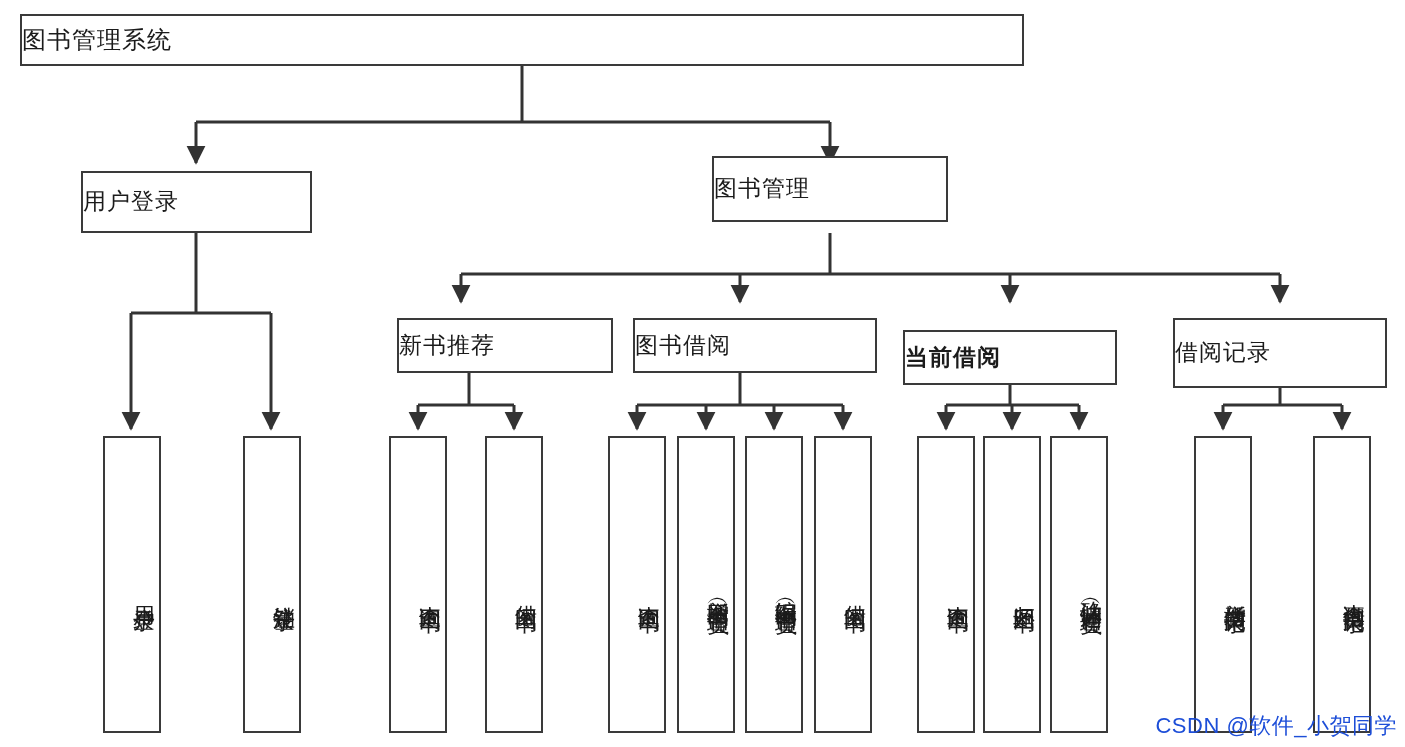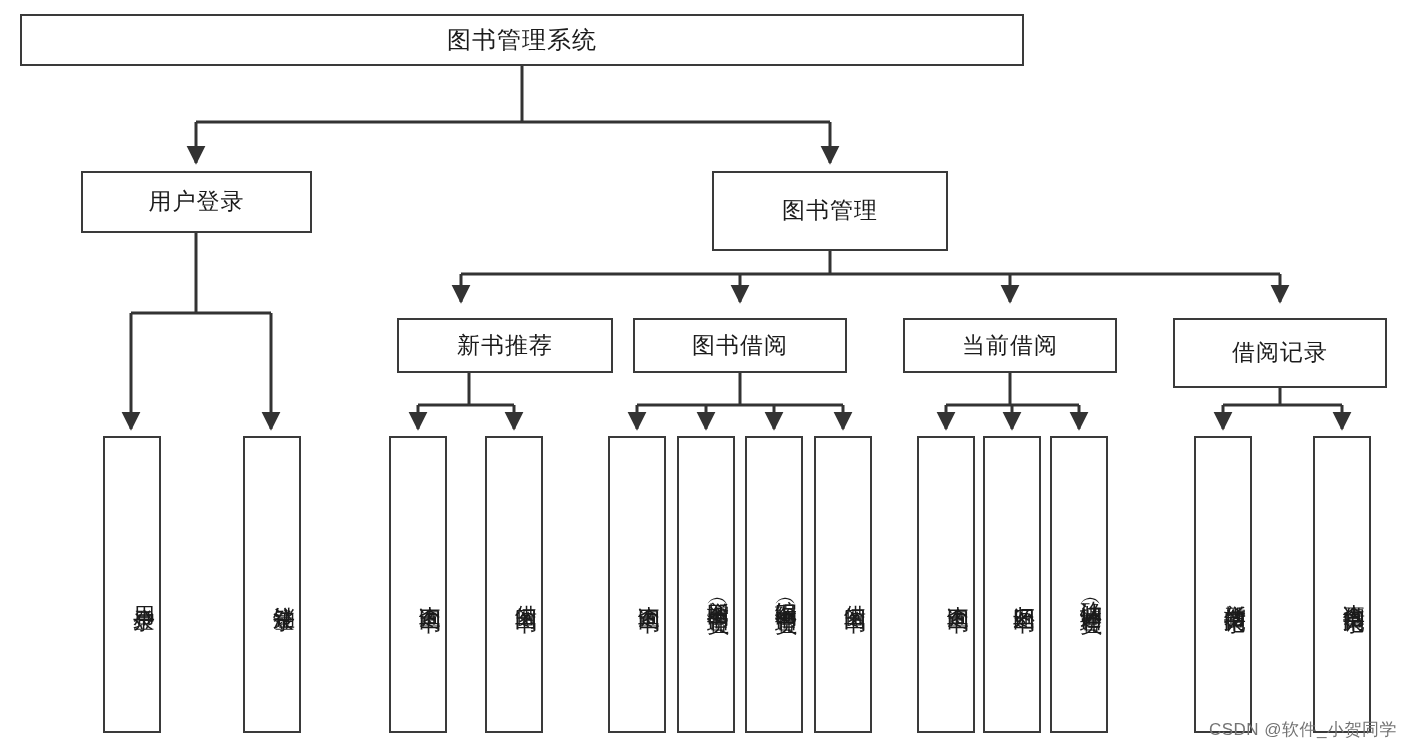--- a/index.html
+++ b/index.html
@@ -25,21 +25,20 @@
     height: 747px;
     pointer-events: none;
   }
   .node {
     position: absolute;
     box-sizing: border-box;
     border: 2px solid #3a3a3a;
     background: #ffffff;
     display: flex;
     align-items: center;
-    justify-content: center;
     color: #1b1b1b;
     text-align: center;
   }
   .node.horiz {
     font-size: 23px;
     line-height: 1.2;
     letter-spacing: 1px;
   }
   .node.root {
     font-size: 24px;
@@ -56,22 +55,22 @@
   }
   .node.vert .vtext {
     writing-mode: vertical-rl;
     text-orientation: upright;
     display: block;
   }
   .watermark {
     position: absolute;
     right: 8px;
     bottom: 6px;
-    font-size: 17px;
-    color: #737373;
+    font-size: 22px;
+    color: #1d4ed8;
     letter-spacing: 0.5px;
     white-space: nowrap;
     text-align: center;
   }
 </style>
 </head>
 <body>
 
 <div id="canvas">
 
@@ -126,33 +125,33 @@
   </svg>
 
   <div class="node horiz root" style="left:20px; top:14px; width:1004px; height:52px;">
     <span>图书管理系统</span>
   </div>
 
   <div class="node horiz" style="left:81px; top:171px; width:231px; height:62px;">
     <span>用户登录</span>
   </div>
 
-  <div class="node horiz" style="left:712px; top:171px; width:236px; height:80px;">
+  <div class="node horiz" style="left:712px; top:156px; width:236px; height:66px;">
     <span>图书管理</span>
   </div>
 
   <div class="node horiz" style="left:361px; top:318px; width:216px; height:55px;margin-left:36px;">
     <span>新书推荐</span>
   </div>
 
-  <div class="node horiz" style="left:633px; top:318px; width:214px; height:55px;">
+  <div class="node horiz" style="left:633px; top:318px; width:244px; height:55px;">
     <span>图书借阅</span>
   </div>
 
-  <div class="node horiz" style="left:903px; top:318px; width:214px; height:55px;">
+  <div class="node horiz" style="left:903px; top:330px; width:214px; height:55px;font-weight:bold;">
     <span>当前借阅</span>
   </div>
 
   <div class="node horiz" style="left:1173px; top:318px; width:214px; height:70px;">
     <span>借阅记录</span>
   </div>
 
   <div class="node vert" style="left:103px; top:436px; width:58px; height:297px;">
     <span class="vtext">用户登录</span>
   </div>

